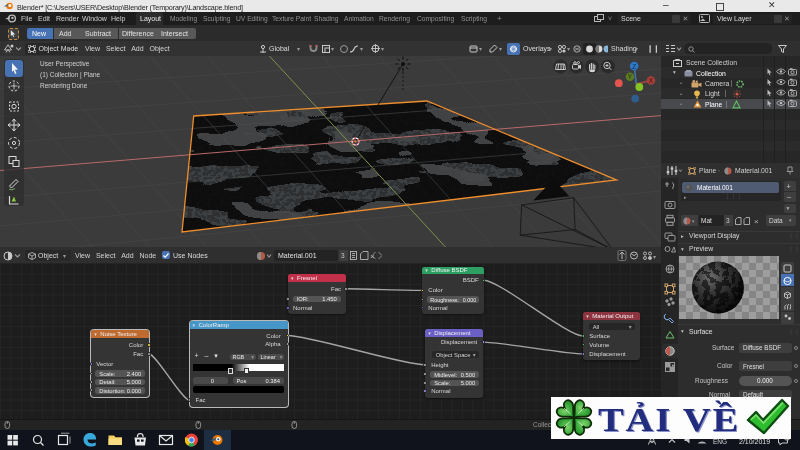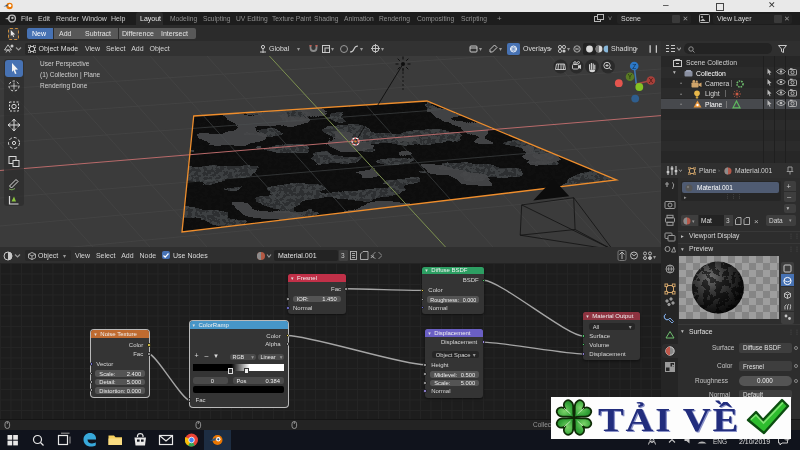--- a/index.html
+++ b/index.html
@@ -21,20 +21,21 @@
 </head>
 <body>
 <div id="stage">
 
   <div class="abs" style="left:0;top:0;width:800px;height:12px;background:#e9e9e9;"></div>
   <svg class="abs" style="left:3px;top:1px" width="11" height="10" viewBox="0 0 11 10">
     <circle cx="6.5" cy="5" r="3.2" fill="#ea7600"></circle>
     <circle cx="6.9" cy="4.6" r="1.5" fill="#fff"></circle>
     <path d="M0.5 5.5 L5 3.2 L4.4 5.2 Z" fill="#265787"></path>
   </svg>
+  <div class="t" style="left:17px;top:2.5px;font-size:7.2px;letter-spacing:-0.15px;color:#222;">Blender* [C:\Users\USER\Desktop\Blender (Temporary)\Landscape.blend]</div>
   <div class="t" style="left:663px;top:-1px;font-size:10px;color:#333;">–</div>
   <div class="abs" style="left:716px;top:3px;width:6px;height:6px;border:1px solid #444;"></div>
   <div class="t" style="left:768px;top:0px;font-size:9px;color:#333;">✕</div>
 
   <div class="abs" style="left:0;top:12px;width:800px;height:13px;background:#1d1d1d;"></div>
   <svg class="abs" style="left:5px;top:14px" width="12" height="9" viewBox="0 0 12 9">
     <circle cx="7" cy="4.5" r="3.4" fill="none" stroke="#bbb" stroke-width="1.4"></circle>
     <circle cx="7.4" cy="4" r="1.2" fill="#bbb"></circle>
     <path d="M0 5 L5 2.6 L4.5 5.4 Z" fill="#bbb"></path>
   </svg>

